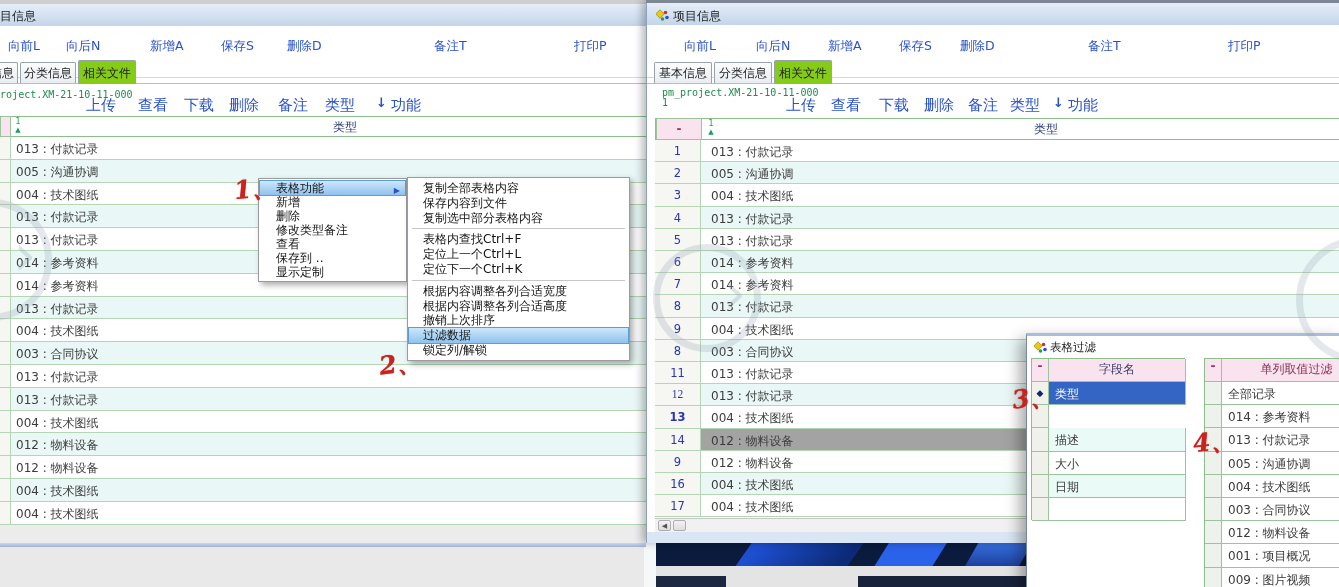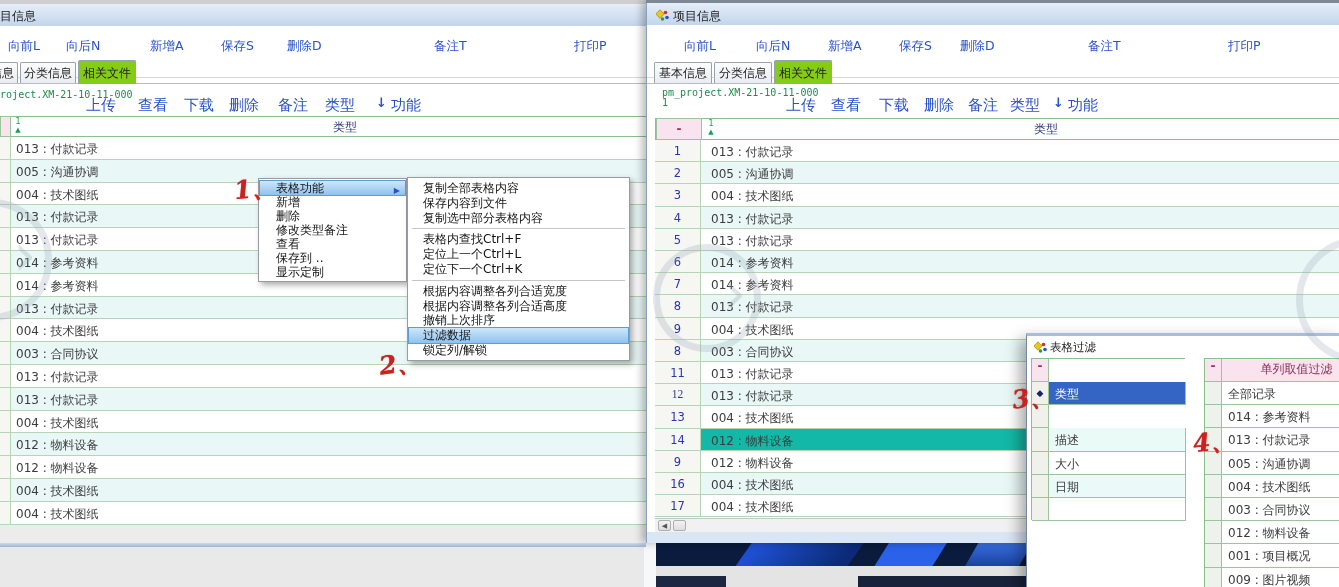--- a/index.html
+++ b/index.html
@@ -242,24 +242,24 @@
     </div>
     <div class="grid-row" style="left: 655px; top: 362px; width: 684px; height: 22.2px; background: rgb(255, 255, 255); z-index: 19;">
       <div class="num-cell" style="width: 46px;">11</div>
       <div class="row-text" style="left: 56px;">013 : 付款记录</div>
     </div>
     <div class="grid-row" style="left: 655px; top: 384.2px; width: 684px; height: 22.2px; background: rgb(233, 248, 246); z-index: 19;">
       <div class="num-cell" style="width: 46px; font-family: Liberation Serif, serif;">12</div>
       <div class="row-text" style="left: 56px;">013 : 付款记录</div>
     </div>
     <div class="grid-row" style="left: 655px; top: 406.4px; width: 684px; height: 22.2px; background: rgb(255, 255, 255); z-index: 19;">
-      <div class="num-cell" style="width: 46px;">13</div>
-      <div class="row-text" style="left: 56px;">004 : 技术图纸</div>
-    </div>
-    <div class="grid-row" style="left: 655px; top: 428.6px; width: 684px; height: 22.2px; background: #14b8a6; z-index: 19;">
+      <div class="num-cell" style="width: 46px; font-weight: bold;">13</div>
+      <div class="row-text" style="left: 56px;">004 : 技术图纸</div>
+    </div>
+    <div class="grid-row" style="left: 655px; top: 428.6px; width: 684px; height: 22.2px; background: #a3a3a3; z-index: 19;">
       <div class="num-cell" style="width: 46px;">14</div>
       <div class="row-text" style="left: 56px;">012 : 物料设备</div>
     </div>
     <div class="grid-row" style="left: 655px; top: 450.8px; width: 684px; height: 22.2px; background: rgb(255, 255, 255); z-index: 19;">
       <div class="num-cell" style="width: 46px;">9</div>
       <div class="row-text" style="left: 56px;">012 : 物料设备</div>
     </div>
     <div class="grid-row" style="left: 655px; top: 473px; width: 684px; height: 22.2px; background: rgb(233, 248, 246); z-index: 19;">
       <div class="num-cell" style="width: 46px;">16</div>
       <div class="row-text" style="left: 56px;">004 : 技术图纸</div>
@@ -300,20 +300,21 @@
     <div style="position: absolute; left: 1034px; top: 339px; width: 13px; height: 13px; z-index: 41;"><svg width="13" height="13">
         <rect x="1" y="2" width="6" height="6" transform="rotate(45 4 5)" fill="#e8c818" stroke="#907f10" stroke-width="0.6"></rect>
         <circle cx="9.5" cy="3.5" r="1.8" fill="#d03030"></circle>
         <circle cx="11" cy="8.5" r="1.8" fill="#2850c8"></circle>
         <circle cx="6.5" cy="10" r="1.8" fill="#28a040"></circle>
       </svg></div>
     <div class="title-text" style="left: 1050px; top: 340px; font-size: 11.5px; z-index: 40;">表格过滤</div>
     <div class="gline" style="left: 1031px; top: 358px; width: 154px; height: 1px; z-index: 40;"></div>
     <div class="gline" style="left: 1031px; top: 358px; width: 1px; height: 162.2px; z-index: 40;"></div>
     <div class="fcell" style="left: 1032px; top: 359px; width: 17px; height: 23px; background: rgb(248, 227, 239); color: rgb(160, 48, 96); text-align: center; font-weight: bold; z-index: 40;">-</div>
+    <div class="fcell" style="left: 1049px; top: 359px; width: 137px; height: 23px; background: rgb(248, 227, 239); color: rgb(58, 58, 106); text-align: center; line-height: 21px; z-index: 40;">字段名</div>
     <div class="fcell" style="left: 1032px; top: 382px; width: 17px; height: 23.2px; background: rgb(241, 241, 236); text-align: center; color: rgb(22, 36, 106); font-size: 9px; line-height: 23.2px; z-index: 40;">◆</div>
     <div class="fcell" style="left: 1049px; top: 382px; width: 137px; height: 23.2px; background: rgb(53, 101, 196); color: rgb(255, 255, 255); padding: 4px 0px 0px 6px; z-index: 40;">类型</div>
     <div class="fcell" style="left: 1032px; top: 405.2px; width: 17px; height: 23.2px; background: rgb(241, 241, 236); text-align: center; color: rgb(22, 36, 106); font-size: 9px; line-height: 23.2px; z-index: 40;"></div>
     <div class="fcell" style="left: 1032px; top: 428.4px; width: 17px; height: 23.2px; background: rgb(241, 241, 236); text-align: center; color: rgb(22, 36, 106); font-size: 9px; line-height: 23.2px; z-index: 40;"></div>
     <div class="fcell" style="left: 1049px; top: 428.4px; width: 137px; height: 23.2px; background: rgb(234, 250, 247); color: rgb(58, 58, 58); padding: 4px 0px 0px 6px; z-index: 40;">描述</div>
     <div class="fcell" style="left: 1032px; top: 451.6px; width: 17px; height: 23.2px; background: rgb(241, 241, 236); text-align: center; color: rgb(22, 36, 106); font-size: 9px; line-height: 23.2px; z-index: 40;"></div>
     <div class="fcell" style="left: 1049px; top: 451.6px; width: 137px; height: 23.2px; background: rgb(255, 255, 255); color: rgb(58, 58, 58); padding: 4px 0px 0px 6px; z-index: 40;">大小</div>
     <div class="fcell" style="left: 1032px; top: 474.8px; width: 17px; height: 23.2px; background: rgb(241, 241, 236); text-align: center; color: rgb(22, 36, 106); font-size: 9px; line-height: 23.2px; z-index: 40;"></div>
     <div class="fcell" style="left: 1049px; top: 474.8px; width: 137px; height: 23.2px; background: rgb(234, 250, 247); color: rgb(58, 58, 58); padding: 4px 0px 0px 6px; z-index: 40;">日期</div>
     <div class="fcell" style="left: 1032px; top: 498px; width: 17px; height: 23.2px; background: rgb(241, 241, 236); text-align: center; color: rgb(22, 36, 106); font-size: 9px; line-height: 23.2px; z-index: 40;"></div>

